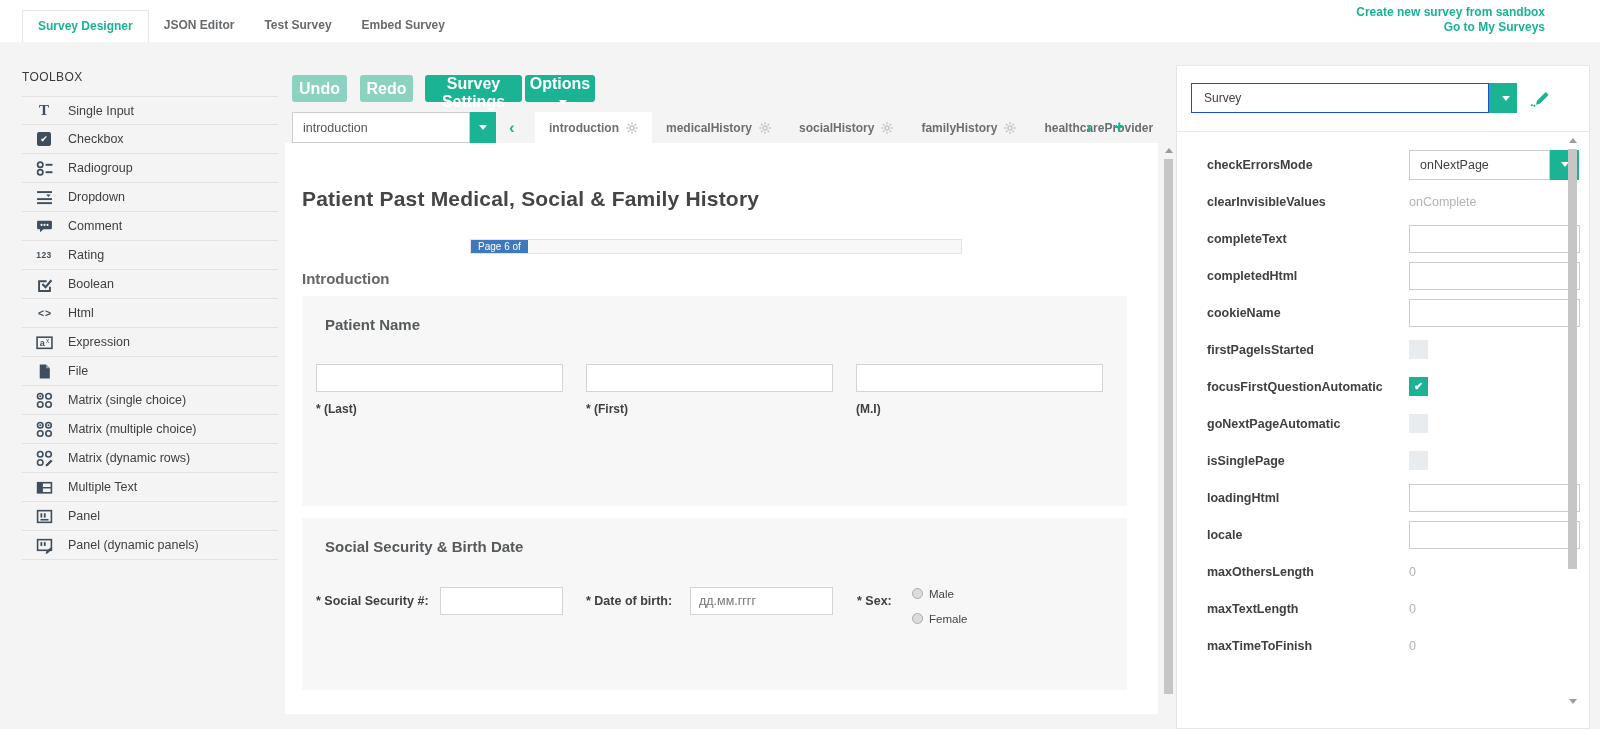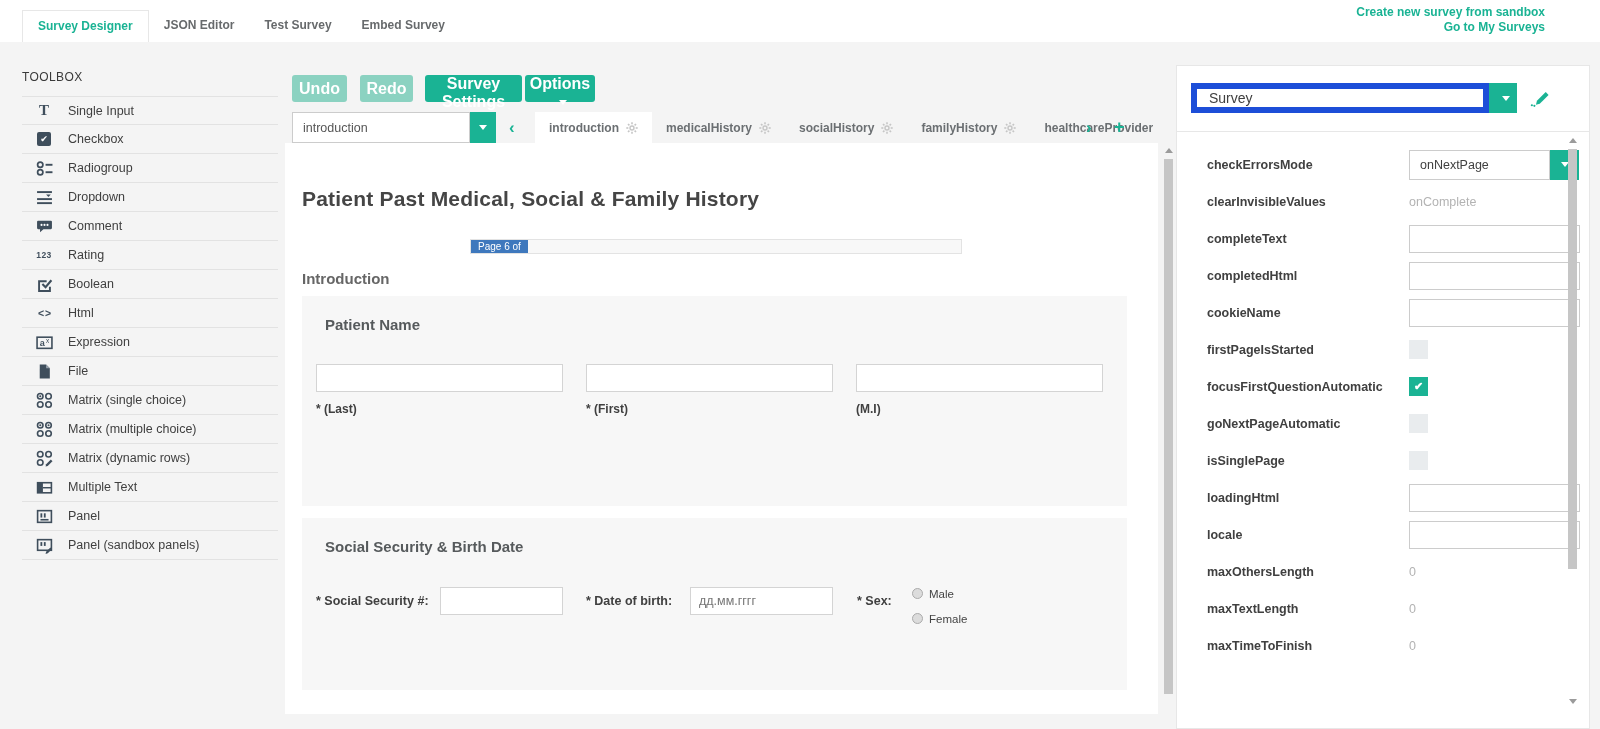--- a/index.html
+++ b/index.html
@@ -67,21 +67,21 @@
   
   .vscroll { position:absolute; width:9px; }
   .sb-arrow { width:0; height:0; border-left:4px solid transparent; border-right:4px solid transparent; margin:0 auto; }
   .sb-up { border-bottom:5px solid #9b9b9b; }
   .sb-dn { border-top:5px solid #9b9b9b; }
   .sb-thumb { width:9px; background:#c6c6c6; margin-top:6px; }
 
   
   .propwin { position:absolute; left:1176px; top:65px; width:414px; height:664px; background:#fff; border:1px solid #e7e7e7; }
   .obj-row { position:absolute; left:14px; top:17px; display:flex; }
-  .obj-select { width:298px; height:30px; background:#fff; border:6px solid #1d4ed8; font-size:14px; color:#404040; display:flex; align-items:center; padding-left:12px; cursor:pointer; }
+  .obj-select { width:298px; height:30px; background:#fff; border:1px solid #1d4ed8; font-size:12px; color:#404040; display:flex; align-items:center; padding-left:12px; cursor:pointer; }
   .obj-caret { width:28px; height:30px; background:#1ab394; display:flex; align-items:center; justify-content:center; cursor:pointer; }
   .edit-pencil { position:absolute; left:352px; top:21px; cursor:pointer; }
   .prop-divider { position:absolute; left:0; top:65px; width:100%; border-top:1px solid #e7e7e7; }
   .prop-list { position:absolute; left:0; top:66px; width:100%; padding-top:14px; }
   .prop-row { height:37px; display:flex; align-items:center;justify-content:space-between; }
   .prop-label { margin-left:30px; width:171px; font-size:12.5px; font-weight:bold; color:#404040; }
   .prop-ctrl { margin-left:8px; width:180px; display:flex; align-items:center; }
   .prop-input { width:171px; height:28px; border:1px solid #ccc; background:#fff; font-size:12.5px; padding:0 8px; font-family:"Liberation Sans",sans-serif; }
   .prop-dd { display:flex; cursor:pointer; }
   .prop-dd .ddbox { width:141px; height:30px; border:1px solid #ccc; background:#fff; font-size:12.5px; color:#404040; display:flex; align-items:center; padding-left:10px; }
@@ -255,21 +255,21 @@
         </div>
         <div class="tool-item">
           <span class="tool-icon">
             <svg viewBox="0 0 16 16" width="17" height="17">
               <rect x="1.5" y="2.5" width="13" height="10" fill="none" stroke="#3f4e5c" stroke-width="1.5"></rect>
               <rect x="4.2" y="4.8" width="1.7" height="3.6" fill="#3f4e5c"></rect>
               <rect x="7.4" y="4.8" width="1.7" height="3.6" fill="#3f4e5c"></rect>
               <path d="M9.5 13.8 l4-4 1.6 1.6 -4 4 -2.1 .5 z" fill="#3f4e5c"></path>
             </svg>
           </span>
-          <span class="tool-label">Panel (sandbox panels)</span>
+          <span class="tool-label">Panel (dynamic panels)</span>
         </div>
       </div>
   </div>
 
   <button class="btn light" style="left:292px; top:63px; width:55px;">Undo</button>
   <button class="btn light" style="left:360px; top:63px; width:53px;">Redo</button>
   <button class="btn solid" style="left:425px; top:63px; width:97px;">Survey Settings</button>
   <button class="btn solid" style="left:525px; top:63px; width:70px;"><span>Options</span><span class="caret-down"></span></button>
 
   <div class="page-select">

